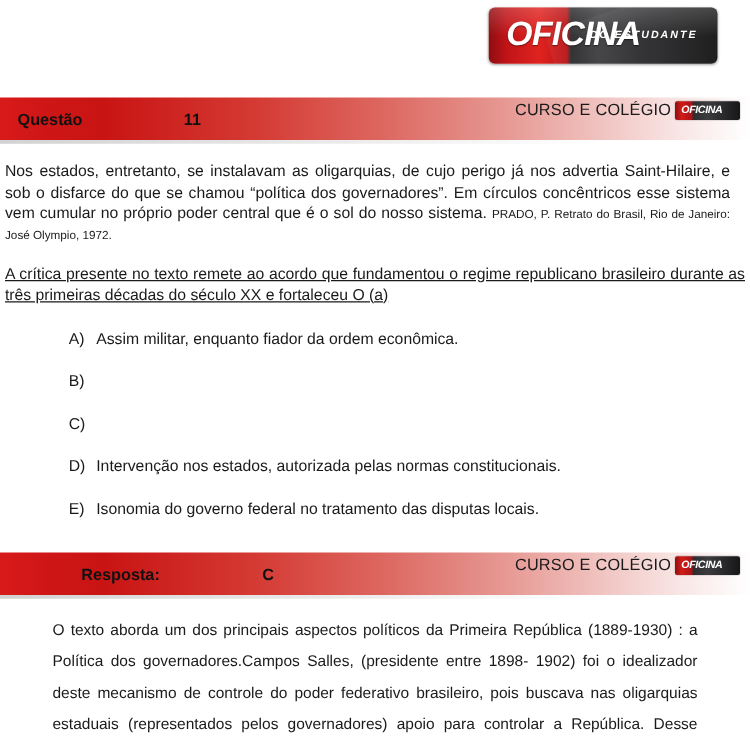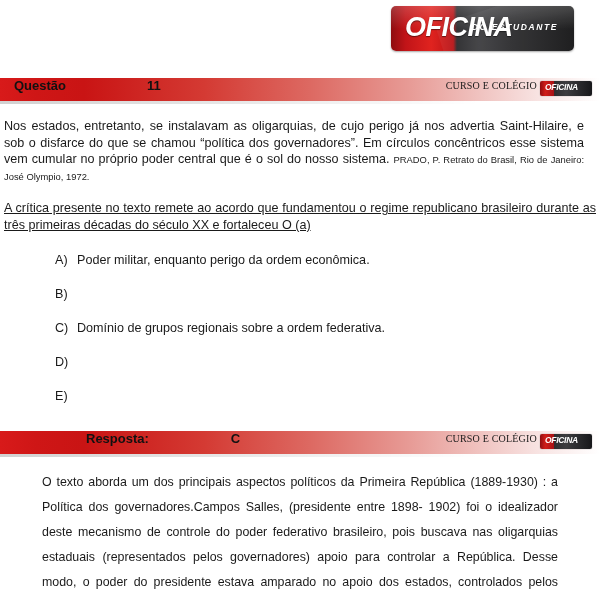--- a/index.html
+++ b/index.html
@@ -66,27 +66,27 @@
     font-size: 8.5px;
     font-weight: bold;
     font-style: italic;
     letter-spacing: 1.6px;
     color: #ffffff;
   }
 
   
   .bar {
     position: relative;
-    height: 23px;
+    height: 34px;
     background: linear-gradient(90deg,
         #d81a1a 0%, #cf1616 6%, #c91414 14%,
         #d43a33 34%, #dd6a63 52%, #e79a95 68%,
         #f0c3c0 80%, #f8e4e3 90%, #ffffff 100%);
     display: flex;
-    align-items: flex-start;
+    align-items: center;
   }
   .bar::after {
     content: "";
     position: absolute;
     left: 0; right: 0; bottom: -3px;
     height: 3px;
     background: linear-gradient(90deg, rgba(0,0,0,.18), rgba(0,0,0,0) 80%);
   }
   .bar-label {
     font-size: 13px;
@@ -97,25 +97,24 @@
   .bar-value {
     font-size: 13px;
     font-weight: bold;
     color: #111111;
     white-space: nowrap;
   }
   .bar-brand {
     position: absolute;
     right: 63px;
     top: 2px;
-    font-size: 10px;
+    font-size: 13px;
     color: #1a1a1a;
     white-space: nowrap;
     letter-spacing: .2px;
-    font-family: Liberation Serif, serif;
   }
   .logo-small {
     position: absolute;
     right: 8px;
     top: 3px;
     width: 52px;
     height: 15px;
     border-radius: 2px;
     overflow: hidden;
     background: linear-gradient(90deg,
@@ -134,21 +133,21 @@
     color: #ffffff;
   }
 
   
   #question-bar { margin-top: 18px; }
   #question-bar .bar-label { margin-left: 14px; }
   #question-bar .bar-value { margin-left: 81px; }
 
   
   #answer-bar { margin-top: 27px; }
-  #answer-bar .bar-label { margin-left: 86px; }
+  #answer-bar .bar-label { margin-left: 65px; }
   #answer-bar .bar-value { margin-left: 82px; }
 
   
   .stem {
     margin: 17px 16px 0 4px;
     font-size: 12.6px;
     line-height: 16.5px;
     text-align: justify;
     text-justify: inter-word;
   }
@@ -210,34 +209,35 @@
 <p class="stem">
   <span>Nos estados, entretanto, se instalavam as oligarquias, de cujo perigo já nos advertia Saint-Hilaire, e sob o disfarce do que se chamou “política dos governadores”. Em círculos concêntricos esse sistema vem cumular no próprio poder central que é o sol do nosso sistema.</span>
   <span class="citation">PRADO, P. Retrato do Brasil, Rio de Janeiro: José Olympio, 1972.</span>
 </p>
 
 <p class="prompt">A crítica presente no texto remete ao acordo que fundamentou o regime republicano brasileiro durante as três primeiras décadas do século XX e fortaleceu O (a)</p>
 
 <ul class="options">
   <li class="option">
     <span class="option-letter">A)</span>
-    <span class="option-text">Poder militar, enquanto perigo da ordem econômica.</span>
+    <span class="option-text">Assim militar, enquanto fiador da ordem econômica.</span>
   </li>
   <li class="option">
     <span class="option-letter">B)</span>
   </li>
   <li class="option">
     <span class="option-letter">C)</span>
-    <span class="option-text">Domínio de grupos regionais sobre a ordem federativa.</span>
   </li>
   <li class="option">
     <span class="option-letter">D)</span>
+    <span class="option-text">Intervenção nos estados, autorizada pelas normas constitucionais.</span>
   </li>
   <li class="option">
     <span class="option-letter">E)</span>
+    <span class="option-text">Isonomia do governo federal no tratamento das disputas locais.</span>
   </li>
 </ul>
 
 <div class="bar" id="answer-bar">
   <span class="bar-label">Resposta:</span>
   <span class="bar-value">C</span>
   <span class="bar-brand">CURSO E COLÉGIO</span>
   <span class="logo-small">
     <span class="sword">OFICINA</span>
   </span>

